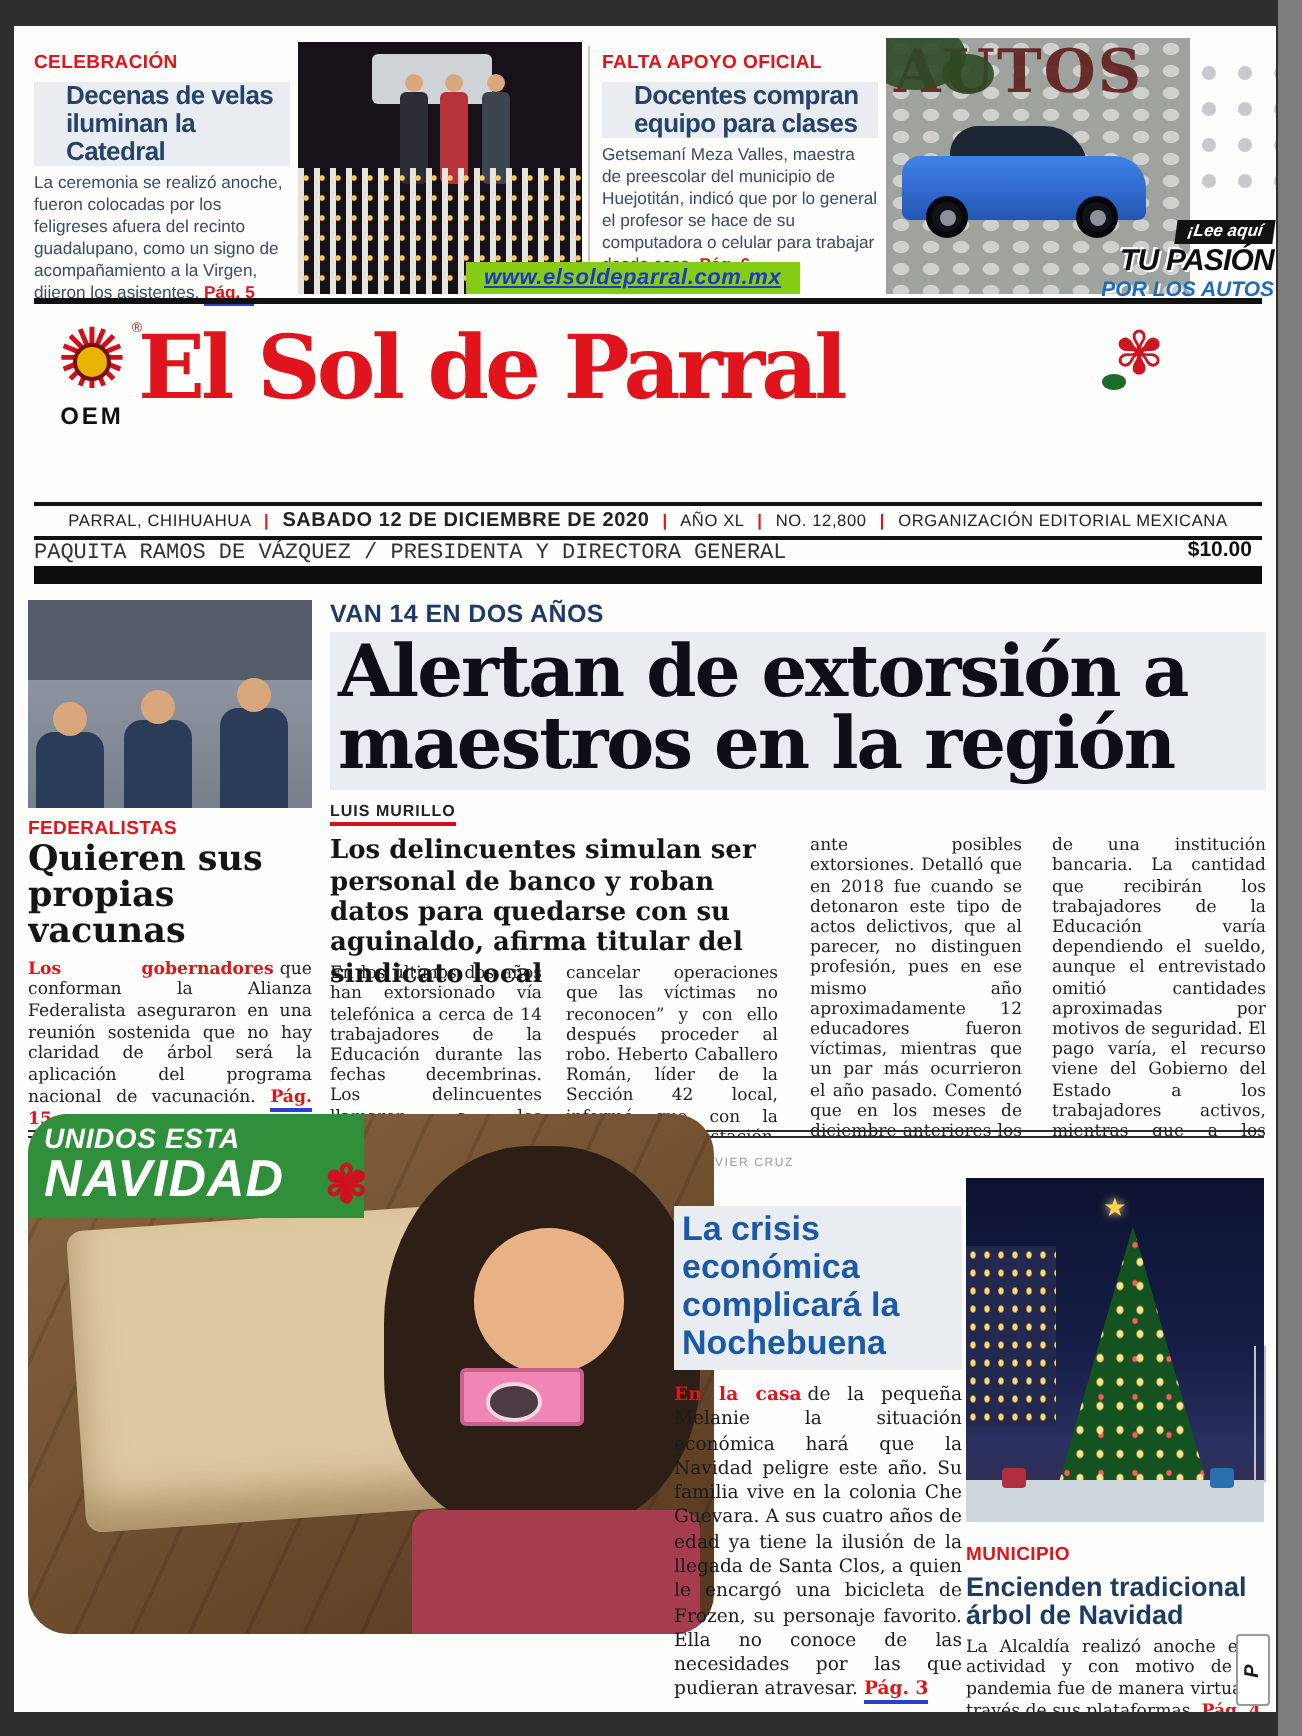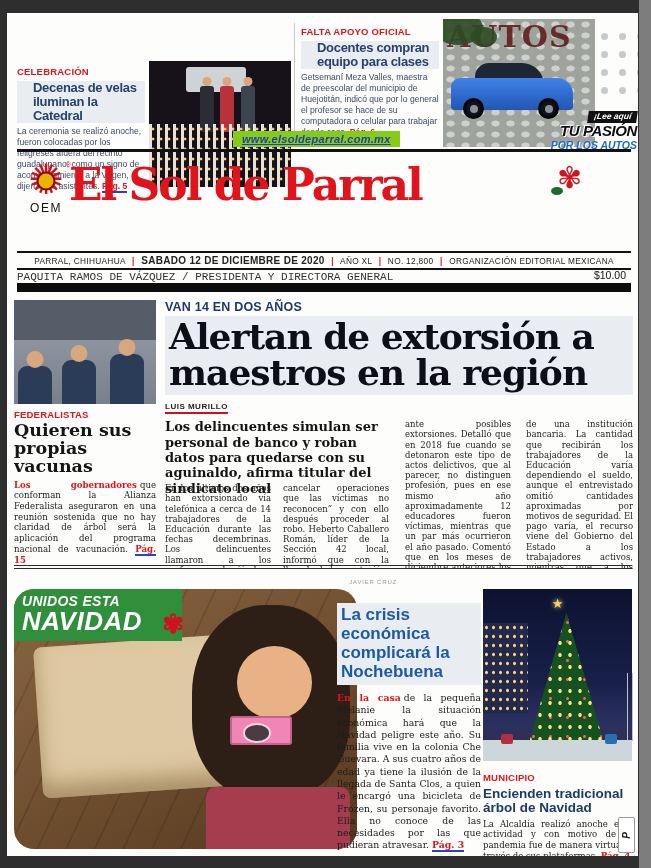--- a/index.html
+++ b/index.html
@@ -7,21 +7,21 @@
   .frame { position:relative; width:651px; height:868px; background:#2e2e2e; overflow:hidden; }
   .right-strip { position:absolute; right:0; top:0; width:12px; height:100%; background:#7d7d7d; }
   .page { position:absolute; left:7px; top:13px; width:631px; height:843px; background:#fdfdfb; overflow:hidden; }
 
   
   .kicker { color:#e0141c; font-weight:bold; font-size:9.5px; letter-spacing:.2px; }
   .page-ref { color:#e0141c; font-weight:bold; border-bottom:2px solid #2b3fd0; cursor:pointer; }
   .lead-red { color:#e0141c; font-weight:bold; margin-right:3px; }
 
   
-  .teaser-celebration { position:absolute; left:10px; top:8px; width:274px; height:126px; display:flex; gap:4px;margin-top:40px; }
+  .teaser-celebration { position:absolute; left:10px; top:8px; width:274px; height:126px; display:flex; gap:4px; }
   .tc-text { width:128px; flex:none; }
   .teaser-headline { font-size:13px; font-weight:bold; color:#27436b; line-height:1.08; letter-spacing:-.3px; background:#e9ecf1; margin:2px 0 3px;padding-left:16px; }
   .teaser-body { font-size:8.6px; color:#3a4a66; line-height:1.28; }
   .photo-candles { position:relative; flex:1; background:#171219; overflow:hidden; }
   .truck { position:absolute; left:26%; top:5%; width:42%; height:20%; background:#cfd3d6; border-radius:3px; }
   .person { position:absolute; top:20%; width:10%; height:36%; background:#2c2c34; border-radius:3px; }
   .person::before { content:""; position:absolute; left:50%; top:-9px; transform:translateX(-50%); width:9px; height:9px; border-radius:50%; background:#d9a77e; }
   .p1 { left:36%; } .p2 { left:50%; background:#b8323a; } .p3 { left:65%; background:#3c4450; }
   .candle-field { position:absolute; left:0; bottom:0; width:100%; height:50%;
     background-image:
@@ -53,33 +53,33 @@
   .dot { width:7px; height:7px; border-radius:50%; background:#9aa0a6; opacity:.55; }
 
   .url-banner { position:absolute; left:226px; top:118px; height:16px; padding:0 9px; background:#84cc16; color:#2038c8; font-weight:bold; font-style:italic; font-size:11px; line-height:16px; letter-spacing:.3px; text-decoration:underline; cursor:pointer; }
   .teaser-rule { position:absolute; left:10px; top:136px; width:614px; height:3px; background:#111; }
 
   
   .oem { position:absolute; left:12px; top:146px; width:54px; text-align:center; }
   .oem-sun { position:relative; display:inline-block; font-size:42px; line-height:42px; color:#d0111b; }
   .oem-sun::after { content:""; position:absolute; left:50%; top:52%; transform:translate(-50%,-50%); width:15px; height:15px; border-radius:50%; background:#e8b400; border:2px solid #7a0d12; }
   .oem-r { position:absolute; right:2px; top:2px; font-size:7px; color:#d0111b; }
-  .oem-text { font-weight:400; font-size:12px; letter-spacing:1.5px; color:#111; }
+  .oem-text { font-weight:700; font-size:12px; letter-spacing:1.5px; color:#111; }
   .mast-title { position:absolute; left:62px; top:146px; width:496px; font-family:"DejaVu Serif", serif; font-weight:bold; font-size:44px; color:#e0141c; letter-spacing:-2px; white-space:nowrap; }
   .mast-flower { position:absolute; left:550px; top:150px; font-size:30px; color:#cf1520; line-height:1; }
   .mast-flower::after { content:""; position:absolute; left:-6px; bottom:-2px; width:12px; height:8px; background:#1d6b2a; border-radius:50%; }
 
   
   .dl-rule-a { position:absolute; left:10px; top:238px; width:614px; height:2px; background:#111; }
   .dl-row1 { position:absolute; left:10px; top:242px; width:614px; text-align:center; font-size:8.3px; color:#222; letter-spacing:.3px; white-space:nowrap; }
   .dl-row1 .dl-date { font-size:10px; }
   .pipe { color:#e0141c; font-weight:bold; margin:0 4px; }
   .dl-rule-b { position:absolute; left:10px; top:255px; width:614px; height:1.5px; background:#111; }
   .dl-row2 { position:absolute; left:10px; top:258px; width:614px; text-align:left; font-size:11px; color:#333;font-family:Liberation Mono, monospace; }
-  .price { position:absolute; right:12px; top:256px; font-weight:normal; font-size:10.5px; color:#111; }
+  .price { position:absolute; right:12px; top:256px; font-weight:bold; font-size:10.5px; color:#111; }
   .dl-bar { position:absolute; left:10px; top:270px; width:614px; height:9px; background:#0d0d0d; }
 
   
   .fed { position:absolute; left:7px; top:287px; width:142px; height:263px; overflow:hidden; }
   .photo-meeting { position:relative; height:104px; background:linear-gradient(#9aa0ab, #78808c); overflow:hidden; }
   .backdrop { position:absolute; left:0; top:0; width:100%; height:38%; background:#555d68; }
   .suit { position:absolute; bottom:0; width:34px; height:44px; background:#2a3c58; border-radius:9px 9px 0 0; }
   .suit::before { content:""; position:absolute; left:50%; top:-15px; transform:translateX(-50%); width:17px; height:17px; border-radius:50%; background:#d9a77e; }
   .s1 { left:4px; height:38px; } .s2 { left:48px; } .s3 { left:96px; height:50px; }
   .fed .kicker { display:block; margin-top:5px; }
@@ -97,21 +97,21 @@
   .c1 { left:0;   top:64px; width:106px; height:86px; }
   .c2 { left:118px; top:64px; width:106px; height:86px; }
   .c3 { left:240px; top:0;  width:106px; height:150px; }
   .c4 { left:361px; top:0;  width:107px; height:150px; }
 
   .double-rule { position:absolute; left:7px; top:552px; width:618px; height:4px; border-top:1.3px solid #2a2a2a; border-bottom:1.3px solid #2a2a2a; }
 
   
   .photo-credit { position:absolute; left:260px; top:566px; width:130px; text-align:right; font-size:6px; color:#9a9a9a; letter-spacing:.8px; }
 
-  .photo-girl { position:absolute; left:7px; top:576px; width:343px; height:260px; overflow:hidden;
+  .photo-girl { position:absolute; left:7px; top:544px; width:343px; height:260px; overflow:hidden;
     background:linear-gradient(150deg, #8a6742 0%, #6e4d2e 55%, #55371f 100%);border-radius:20px; }
   .wood { position:absolute; inset:0; background:repeating-linear-gradient(115deg, rgba(0,0,0,.12) 0 2px, transparent 2px 26px); }
   .cardboard { position:absolute; left:7%; top:20%; width:56%; height:58%; background:#dfc9a2; border-radius:8px; transform:rotate(-4deg); box-shadow:inset 0 -14px 20px rgba(120,90,50,.5); }
   .girl-hair { position:absolute; right:2%; top:6%; width:46%; height:74%; background:#2e1f16; border-radius:46% 46% 40% 40%; }
   .girl-face { position:absolute; right:13%; top:22%; width:22%; height:28%; background:#e9b286; border-radius:50%; }
   .camera { position:absolute; right:19%; top:49%; width:18%; height:11%; background:#ef86b5; border:2px solid #c9608c; border-radius:3px; }
   .camera::after { content:""; position:absolute; left:18%; top:18%; width:42%; height:64%; border-radius:50%; background:#4a3b44; border:2px solid #f7d4e2; }
   .girl-sleeve { position:absolute; right:2%; bottom:-4%; width:42%; height:28%; background:#a63d4e; border-radius:10px; }
   .banner-navidad { position:absolute; left:0; top:0; width:168px; padding:5px 8px 7px; background:#2f8f3a; color:#fff; font-weight:bold; font-style:italic; line-height:1.0; }
   .bn1 { font-size:14px; letter-spacing:.3px; }

